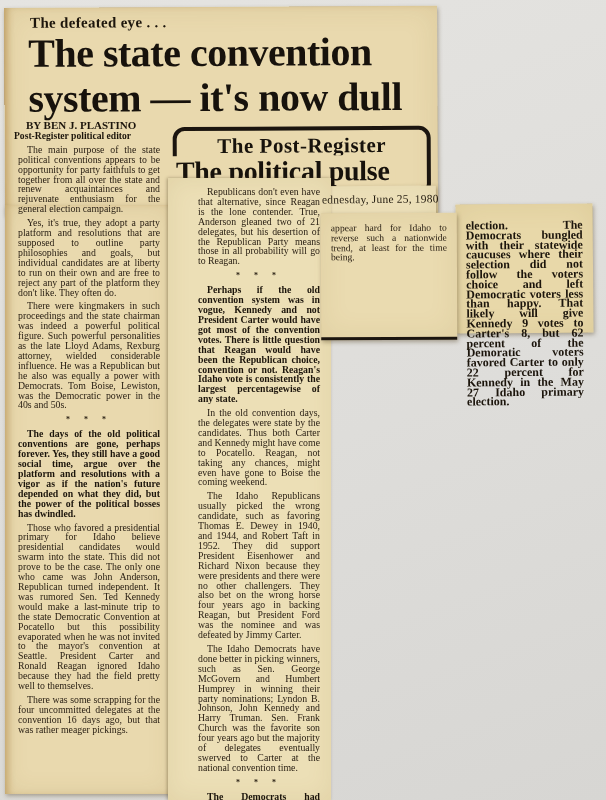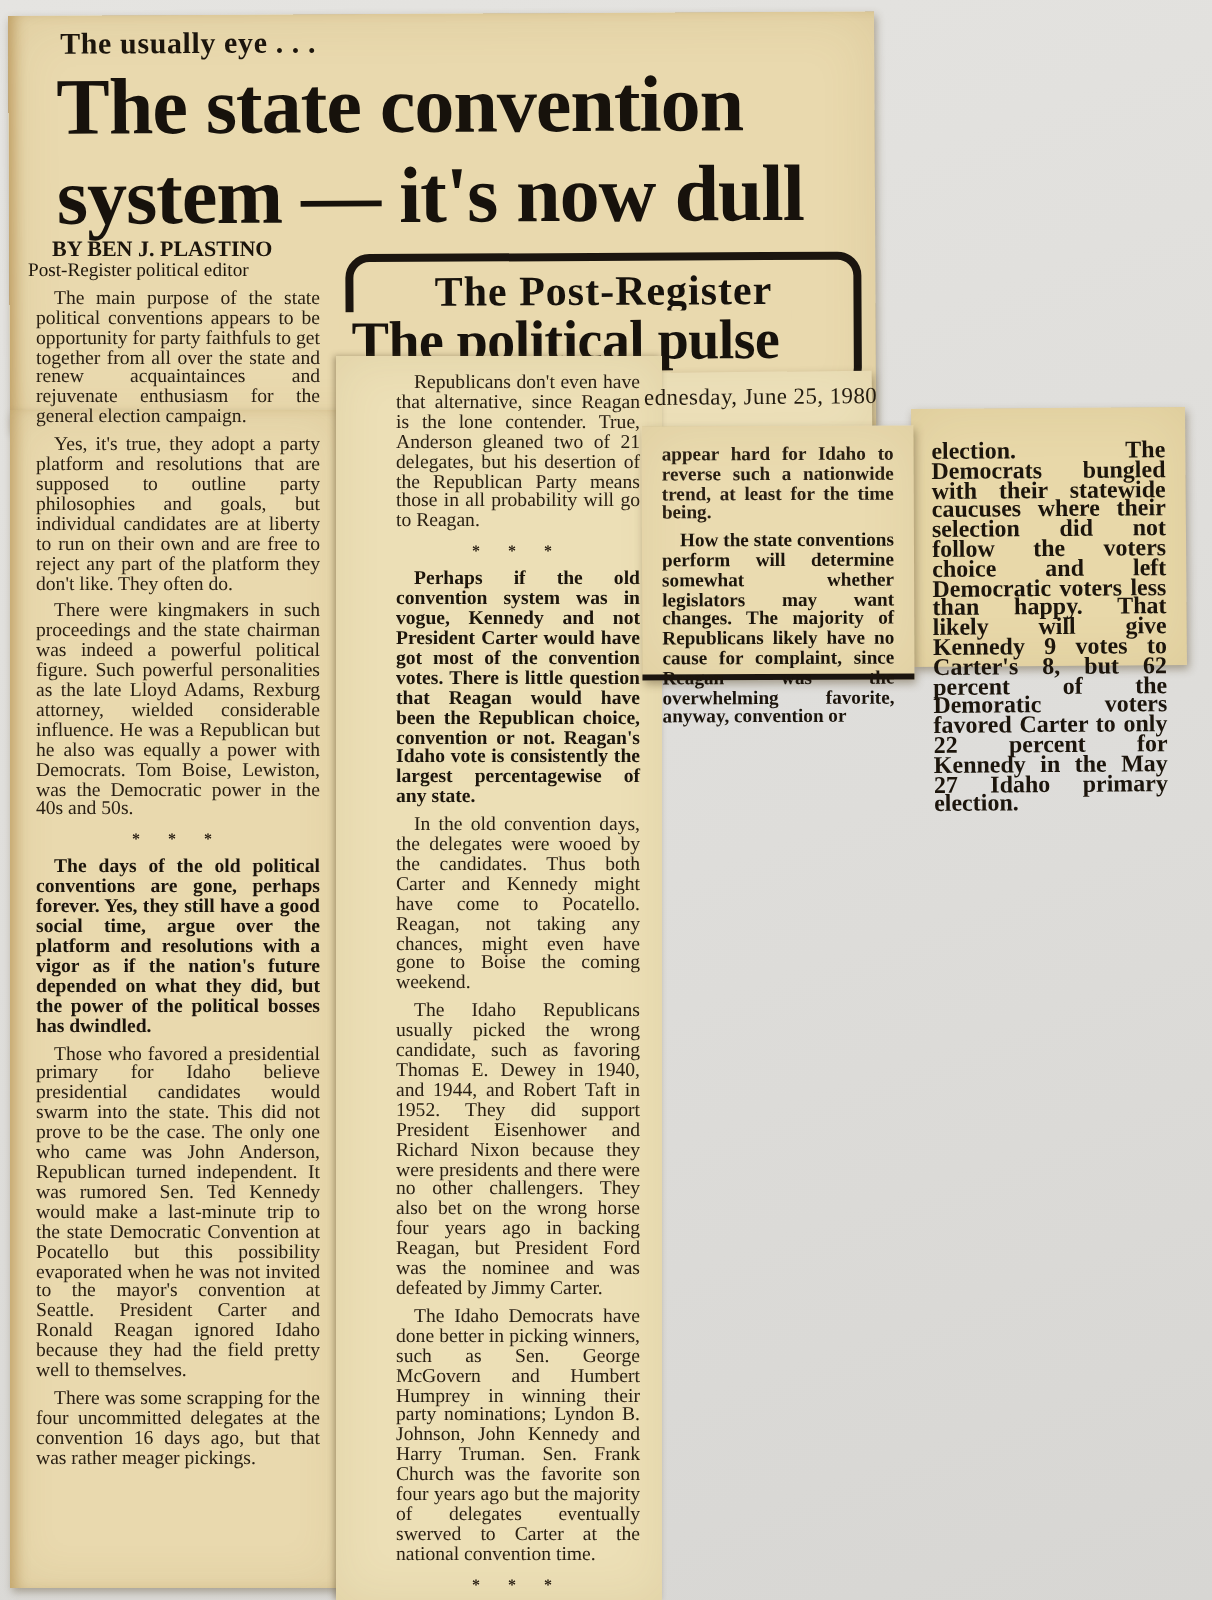--- a/index.html
+++ b/index.html
@@ -45,37 +45,37 @@
   .pb1{text-align:center;font-size:21px;font-weight:bold;letter-spacing:.5px;margin-top:3px;color:#17120c;}
   .pb2{position:absolute;left:-7px;top:25px;font-size:28px;font-weight:bold;letter-spacing:-.3px;
     white-space:nowrap;background:var(--paper-a);padding:0 6px;color:#17120c;}
 
   .dateline{position:absolute;left:322px;top:193px;font-size:11.5px;letter-spacing:.2px;
     color:#241c10;z-index:5;transform:rotate(-0.5deg);}
 
   .col{text-align:justify;}
   .col .para{margin:4px;text-align:justify;text-indent:9px;}
   .col .para.bold{font-weight:bold;color:var(--ink-bold);}
-  .col .para.noindent{text-indent:0;font-weight:bold;}
+  .col .para.noindent{text-indent:0;}
   .col .para.separator{text-align:center;text-indent:0;font-weight:bold;letter-spacing:6px;
     font-size:8px;line-height:11px;margin:1px 0;}
   .col-left{position:absolute;left:14px;top:121px;width:150px;font-size:9.8px;line-height:9.9px;z-index:5;}
   .byline-author{font-weight:bold;font-size:11px;text-indent:12px;color:var(--ink-bold);}
-  .byline-title{font-weight:normal;font-size:9.6px;color:var(--ink-bold);margin-bottom:1px;}
+  .byline-title{font-weight:bold;font-size:9.6px;color:var(--ink-bold);margin-bottom:1px;}
   .col-middle{position:absolute;left:26px;top:5px;width:130px;font-size:9.8px;line-height:9.9px;}
   .col-right{position:absolute;left:6px;top:6px;width:124px;font-size:9.6px;line-height:9.8px;}
   .col-far{position:absolute;left:6px;top:13px;width:125px;font-size:12px;line-height:9.8px;}
 </style>
 </head>
 <body>
 
 <div class="canvas">
 
   <div class="piece piece-a">
-    <div class="kicker">The usually eye . . .</div>
+    <div class="kicker">The defeated eye . . .</div>
     <div class="headline">
       <div class="hl1">The state convention</div>
       <div class="hl2">system — it's now dull</div>
     </div>
     <div class="pulse-box">
       <div class="pb1">The Post-Register</div>
       <div class="pb2">The political pulse</div>
     </div>
   </div>
 
@@ -87,32 +87,31 @@
     <div class="col col-far">
         <p class="para bold noindent">election. The Democrats bungled with their statewide caucuses where their selection did not follow the voters choice and left Democratic voters less than happy. That likely will give Kennedy 9 votes to Carter's 8, but 62 percent of the Demoratic voters favored Carter to only 22 percent for Kennedy in the May 27 Idaho primary election.</p>
       </div>
   </div>
 
   <div class="piece piece-middle">
     <div class="col col-middle">
         <p class="para">Republicans don't even have that alternative, since Reagan is the lone contender. True, Anderson gleaned two of 21 delegates, but his desertion of the Republican Party means those in all probability will go to Reagan.</p>
         <p class="para separator">* * *</p>
         <p class="para bold">Perhaps if the old convention system was in vogue, Kennedy and not President Carter would have got most of the convention votes. There is little question that Reagan would have been the Republican choice, convention or not. Reagan's Idaho vote is consistently the largest percentagewise of any state.</p>
-        <p class="para">In the old convention days, the delegates were wooed by the candidates. Thus both Carter and Kennedy might have come to Pocatello. Reagan, not taking any chances, might even have gone to Boise the coming weekend.</p>
+        <p class="para">In the old convention days, the delegates were state by the candidates. Thus both Carter and Kennedy might have come to Pocatello. Reagan, not taking any chances, might even have gone to Boise the coming weekend.</p>
         <p class="para">The Idaho Republicans usually picked the wrong candidate, such as favoring Thomas E. Dewey in 1940, and 1944, and Robert Taft in 1952. They did support President Eisenhower and Richard Nixon because they were presidents and there were no other challengers. They also bet on the wrong horse four years ago in backing Reagan, but President Ford was the nominee and was defeated by Jimmy Carter.</p>
         <p class="para">The Idaho Democrats have done better in picking winners, such as Sen. George McGovern and Humbert Humprey in winning their party nominations; Lyndon B. Johnson, John Kennedy and Harry Truman. Sen. Frank Church was the favorite son four years ago but the majority of delegates eventually swerved to Carter at the national convention time.</p>
         <p class="para separator">* * *</p>
         <p class="para bold">The Democrats had voluminous resolutions and a platform but they didn't even mention proposals for changes in the primary system of elections or conventions. Whether the Republicans do remains to be seen this weekend.</p>
       </div>
   </div>
 
   <div class="piece piece-right">
     <div class="col col-right">
         <p class="para noindent">appear hard for Idaho to reverse such a nationwide trend, at least for the time being.</p>
-        <p class="para bold">How the state conventions perform will determine somewhat whether legislators may want changes. The majority of Republicans likely have no cause for complaint, since Reagan was the overwhelming favorite, anyway, convention or</p>
       </div>
   </div>
 
   <div class="dateline">ednesday, June 25, 1980</div>
 
   <div class="col col-left">
     <div class="byline-author">BY BEN J. PLASTINO</div>
     <div class="byline-title">Post-Register political editor</div>
     <div>
         <p class="para">The main purpose of the state political conventions appears to be opportunity for party faithfuls to get together from all over the state and renew acquaintainces and rejuvenate enthusiasm for the general election campaign.</p>

